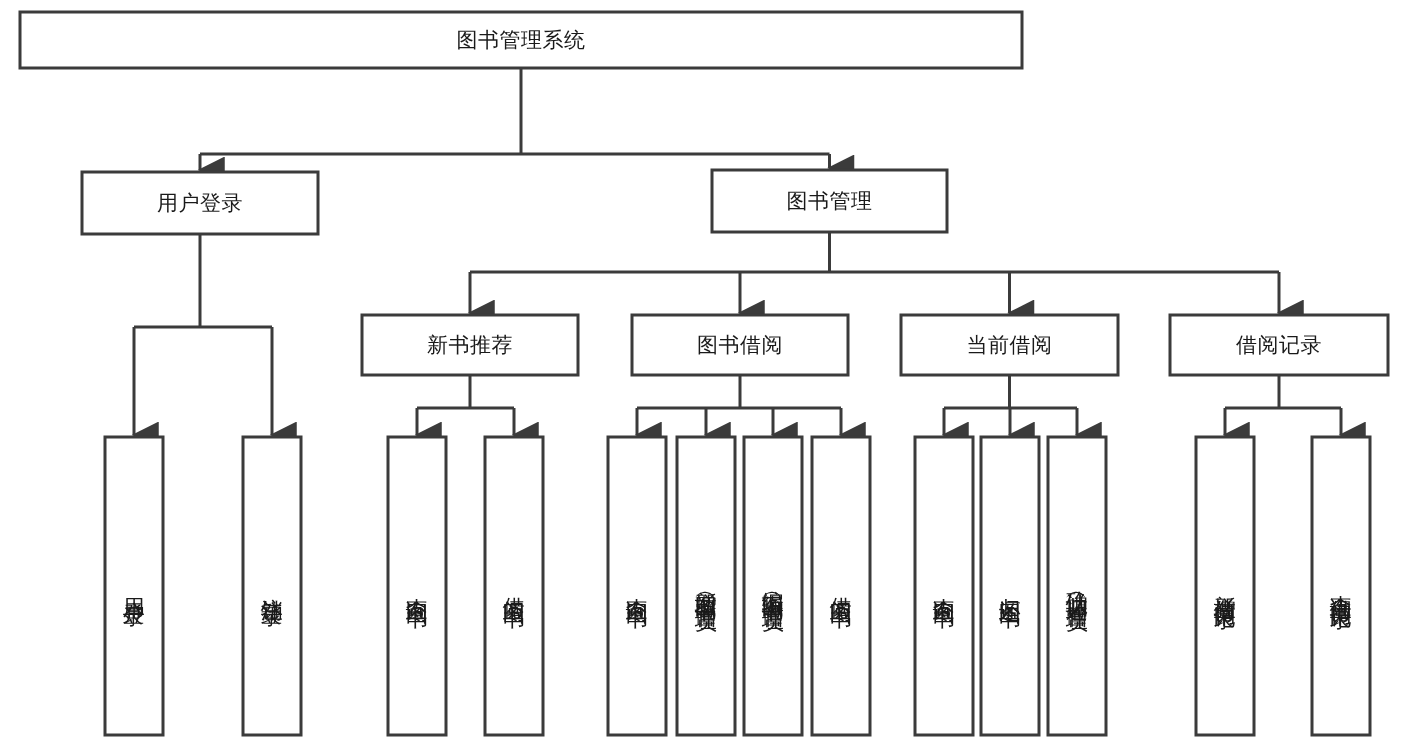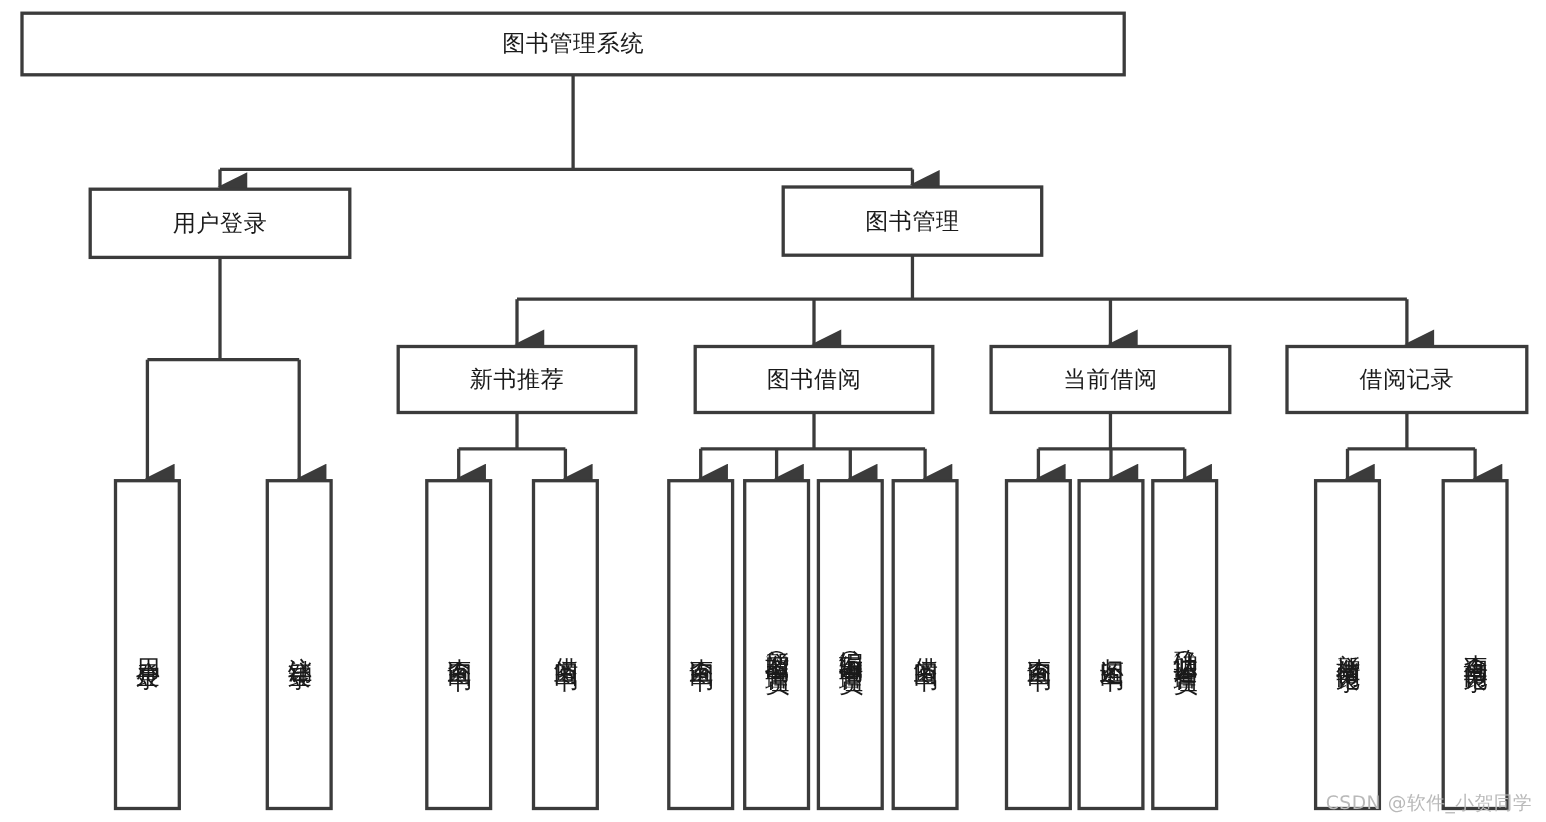--- a/index.html
+++ b/index.html
@@ -192,14 +192,13 @@
         <span class="leaf-label">确认归还（管理员）</span>
       </div>
       <div class="leaf-label-wrap" style="left: 1196px; top: 437px; width: 58px; height: 298px;">
         <span class="leaf-label">新增借阅记录</span>
       </div>
       <div class="leaf-label-wrap" style="left: 1312px; top: 437px; width: 58px; height: 298px;">
         <span class="leaf-label">查询借阅记录</span>
       </div>
     </div>
 
-  <div class="watermark">CSDN @软件_小贺同学</div>
 </div>
 
 </body></html>

